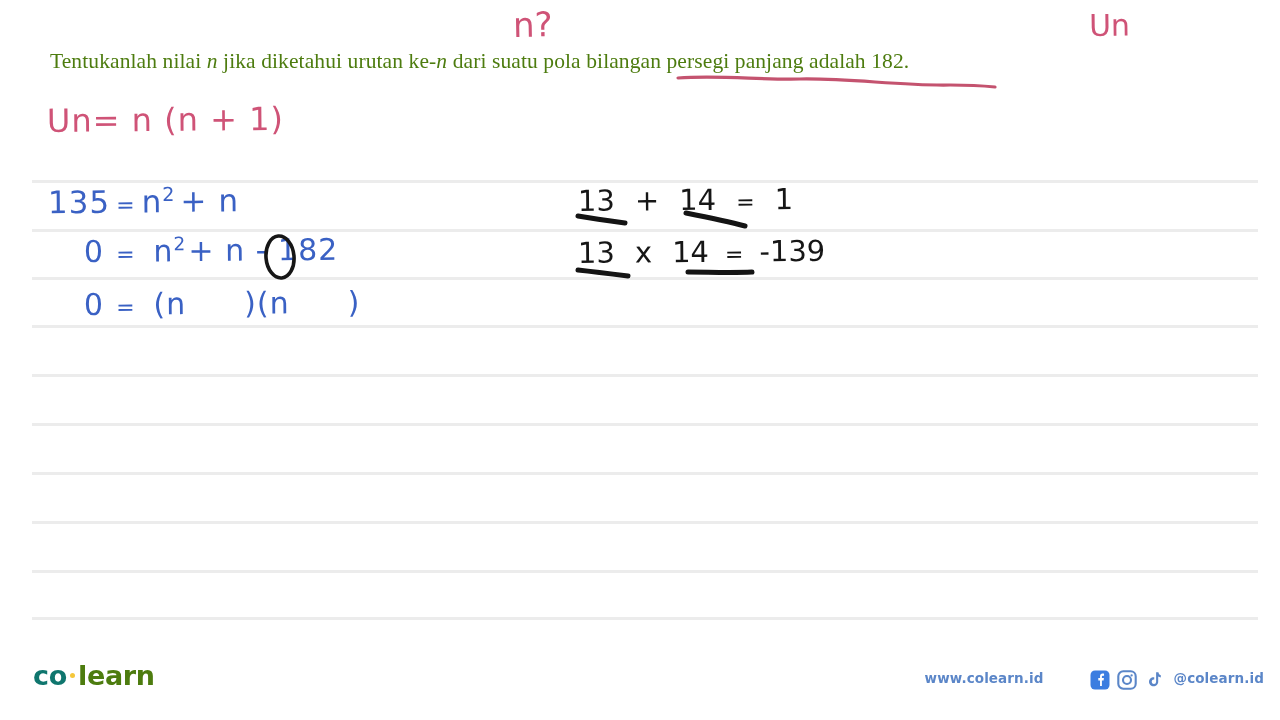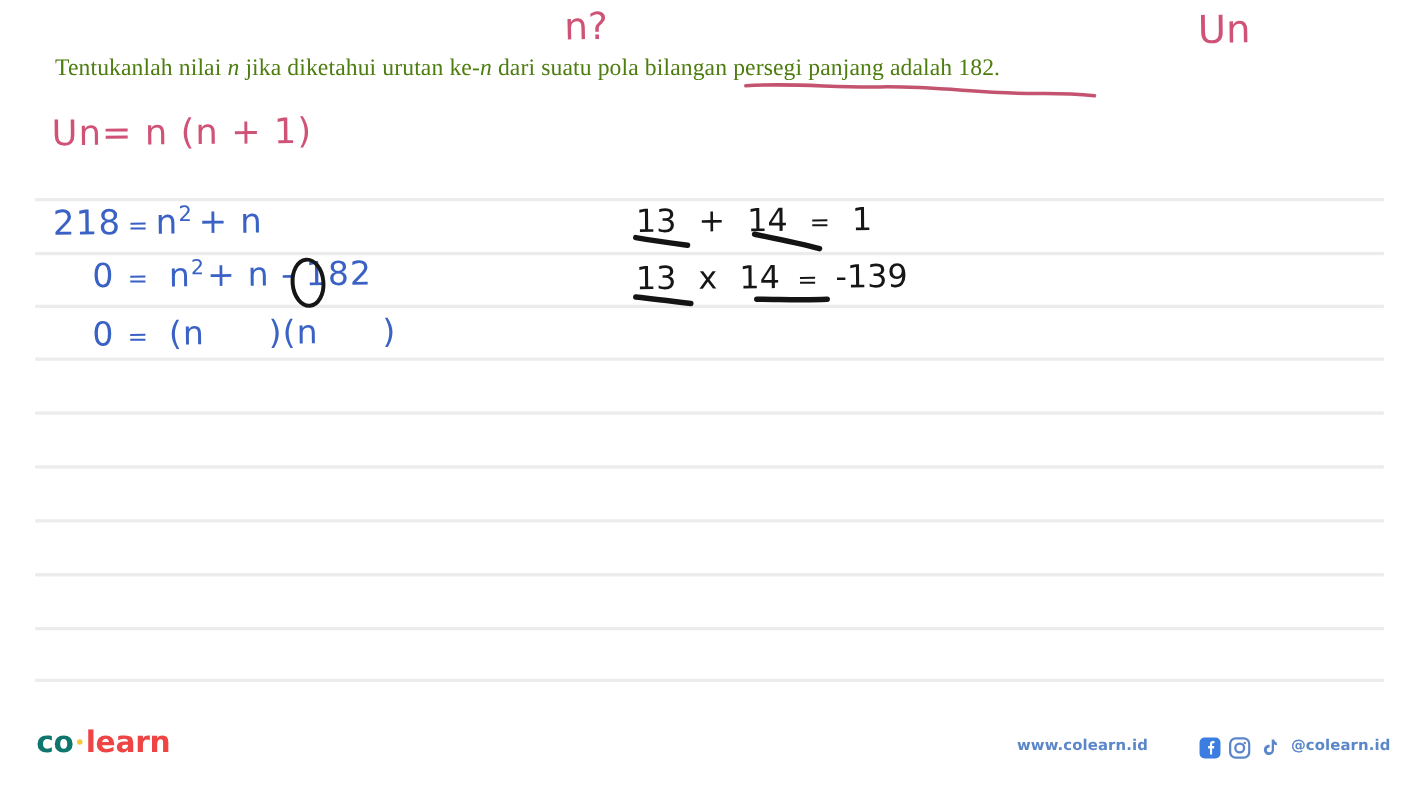--- a/index.html
+++ b/index.html
@@ -96,21 +96,21 @@
   }
   #logo .co { color: #0f766e; }
   #logo .dot {
     display: inline-block;
     width: 5px; height: 5px;
     border-radius: 50%;
     background: #f5c73a;
     margin: 0 3px 4px 3px;
     vertical-align: middle;
   }
-  #logo .learn { color: #ef4444; text-align: right; }
+  #logo .learn { color: #4d7c0f; text-align: right; }
 
   #footer-right {
     position: absolute;
     right: 16px;
     top: 670px;
     display: flex;
     align-items: flex-start;
     gap: 0;
     font-family: "DejaVu Sans", sans-serif;
   }
@@ -147,25 +147,25 @@
     <div class="rule" style="top: 472px; left: 32px; width: 1226px; background: rgb(236, 236, 236);"></div>
     <div class="rule" style="top: 521px; left: 32px; width: 1226px; background: rgb(236, 236, 236);"></div>
     <div class="rule" style="top: 570px; left: 32px; width: 1226px; background: rgb(236, 236, 236);"></div>
     <div class="rule" style="top: 617px; left: 32px; width: 1226px; background: rgb(236, 236, 236);"></div>
   </div>
 
 <div id="question"><span>Tentukanlah nilai </span><span class="ital">n</span><span> jika diketahui urutan ke-</span><span class="ital">n</span><span> dari suatu pola bilangan  persegi panjang adalah 182.</span></div>
 
 <div class="hand hand-red tilt1" style="left:513px; top:5px; font-size:34px;">n?</div>
 
-<div class="hand hand-red tilt2" style="left:1089px; top:8px; font-size:35px;">Un</div>
+<div class="hand hand-red tilt2" style="left:1089px; top:8px; font-size:30px;">Un</div>
 
 <div class="hand hand-red tilt3" style="left:47px; top:102px; font-size:32px; letter-spacing:1px;">Un= n (n + 1)</div>
 
-<div class="hand hand-blue tilt3" style="left:48px; top:184px; font-size:31px; letter-spacing:1px;"><span>218</span><span style="font-size:22px; margin:0 6px;">=</span><span>n</span><span class="sup">2</span><span style="margin-left:6px;">+ n</span></div>
+<div class="hand hand-blue tilt3" style="left:48px; top:184px; font-size:31px; letter-spacing:1px;"><span>135</span><span style="font-size:22px; margin:0 6px;">=</span><span>n</span><span class="sup">2</span><span style="margin-left:6px;">+ n</span></div>
 
 <div class="hand hand-blue tilt3" style="left:84px; top:234px; font-size:30px; letter-spacing:1px;"><span>0</span><span style="font-size:22px; margin:0 18px 0 12px;">=</span><span>n</span><span class="sup">2</span><span style="margin-left:3px;">+ n - 182</span></div>
 
 <div class="hand hand-blue tilt3" style="left:84px; top:287px; font-size:30px; letter-spacing:1px;"><span>0</span><span style="font-size:22px; margin:0 18px 0 12px;">=</span><span>(n</span><span class="gap-lg"></span><span>)</span><span>(n</span><span class="gap-lg"></span><span>)</span></div>
 
 <div class="hand hand-black tilt3" style="left:578px; top:184px; font-size:29px;"><span>13</span><span style="margin:0 20px;">+</span><span>14</span><span style="margin:0 20px; font-size:22px;">=</span><span>1</span></div>
 
 <div class="hand hand-black tilt3" style="left:578px; top:236px; font-size:29px;"><span>13</span><span style="margin:0 20px;">x</span><span>14</span><span style="margin:0 16px; font-size:22px;">=</span><span>-139</span></div>
 
 <svg id="annot" viewBox="0 0 1280 720">

